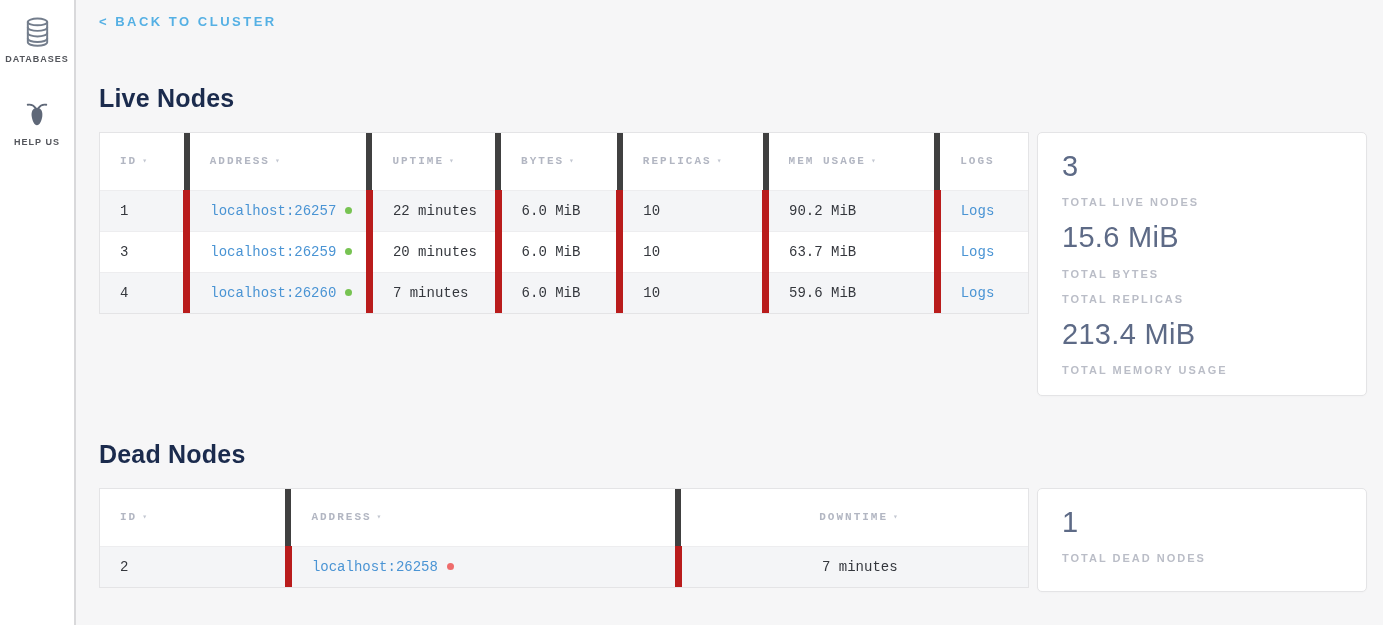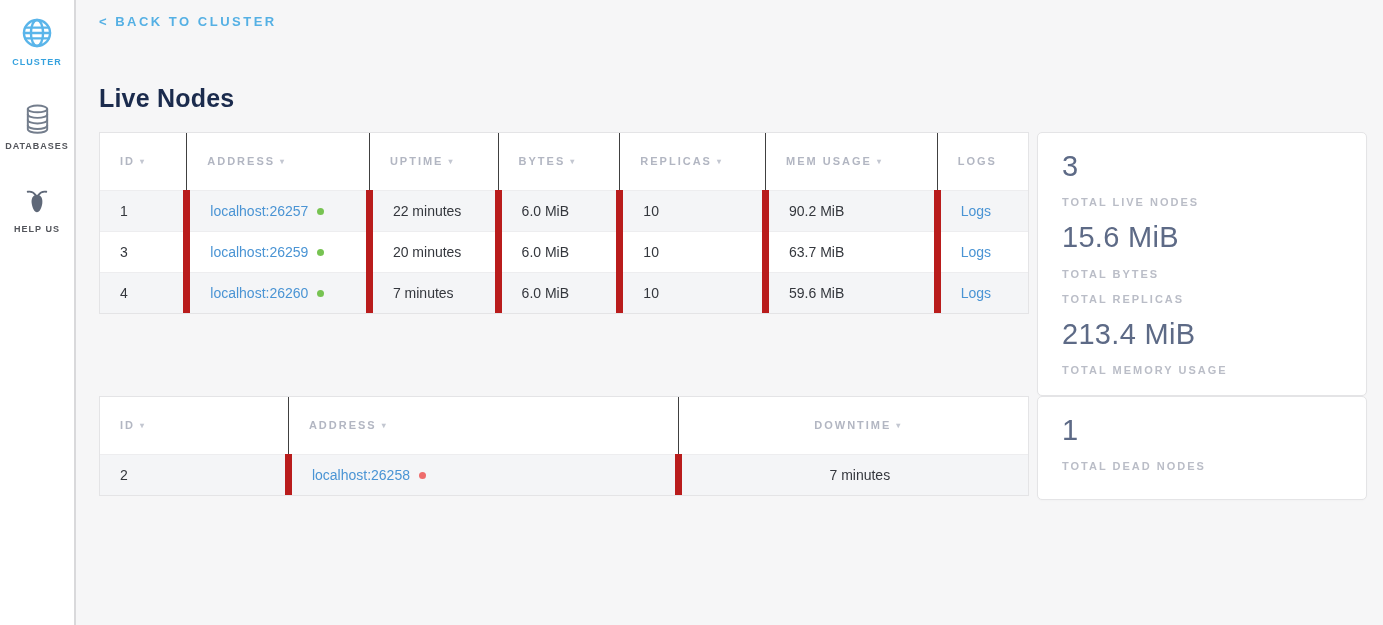--- a/index.html
+++ b/index.html
@@ -44,26 +44,26 @@
   }
   .section-title.dead { margin-top:44px; }
 
   .section-row { display:flex; align-items:flex-start; gap:8px; }
 
   
   .table-card {
     background:#ffffff; border:1px solid #e4e4e6;
     width:930px; flex:0 0 auto;
   }
-  table { border-collapse:collapse; table-layout:fixed; width:100%; }
+  table { border-collapse:collapse; table-layout:fixed; width:100%;font-family:Liberation Mono, monospace; }
   th, td { text-align:left; padding:0 10px 0 20px; overflow:hidden; white-space:nowrap; }
   th {
     height:57px; font-size:11px; font-weight:bold; letter-spacing:2px;
     color:#b2b6c2; text-transform:uppercase; background:#ffffff;
-    border-left:1px solid #404040; cursor:pointer;
+    border-left:6px solid #404040; cursor:pointer;
   }
   td {
     height:41px; font-size:14px; color:#34373d;
     border-left:7px solid #b91c1c; border-top:1px solid #ededef;
   }
   th:first-child, td:first-child { border-left:none; }
   tbody tr:nth-child(odd)  td { background:#f4f5f7; }
   tbody tr:nth-child(even) td { background:#ffffff; }
 
   .t-live th:nth-child(1), .t-live td:nth-child(1) { width:9.35%; }
@@ -100,28 +100,20 @@
     text-transform:uppercase; margin-top:13px;
   }
   .summary-card.small { padding:17px 24px 14px 24px; }
 </style>
 </head>
 <body>
 
 <div class="app">
 
   <aside class="sidebar">
-    <div class="nav-item active">
-      <svg class="nav-icon" viewBox="0 0 24 24" fill="none" stroke="#5ab5ea" stroke-width="1.7" stroke-linecap="round">
-        <circle cx="12" cy="12" r="9.2"></circle>
-        <ellipse cx="12" cy="12" rx="4.3" ry="9.2"></ellipse>
-        <path d="M3.6,8.2 H20.4 M2.8,12 H21.2 M3.6,15.8 H20.4"></path>
-      </svg>
-      <span class="nav-label">CLUSTER</span>
-    </div>
     <div class="nav-item">
       <svg class="nav-icon" style="width:31px;height:31px" viewBox="0 0 24 24" fill="none" stroke="#737d8c" stroke-width="1.5" stroke-linecap="round">
         <ellipse cx="12" cy="4.6" rx="7.5" ry="2.6"></ellipse>
         <path d="M4.5,4.6 v15.8 a7.5,2.6 0 0 0 15,0 v-15.8"></path>
         <path d="M4.5,8.9 a7.5,2.6 0 0 0 15,0"></path>
         <path d="M4.5,13.2 a7.5,2.6 0 0 0 15,0"></path>
         <path d="M4.5,17.5 a7.5,2.6 0 0 0 15,0"></path>
       </svg>
       <span class="nav-label">DATABASES</span>
     </div>
@@ -198,20 +190,21 @@
           <div class="sum-item">
             <div class="sum-label">TOTAL REPLICAS</div>
           </div>
           <div class="sum-item">
             <div class="sum-value">213.4 MiB</div>
             <div class="sum-label">TOTAL MEMORY USAGE</div>
           </div>
         </div>
     </div>
 
+    <h1 class="section-title dead">Dead Nodes</h1>
 
     <div class="section-row">
       <div class="table-card">
         <table class="t-dead">
           <thead>
               <tr>
                 <th><span>ID</span><span class="arrow">▾</span></th>
                 <th><span>ADDRESS</span><span class="arrow">▾</span></th>
                 <th><span>DOWNTIME</span><span class="arrow">▾</span></th>
               </tr>

